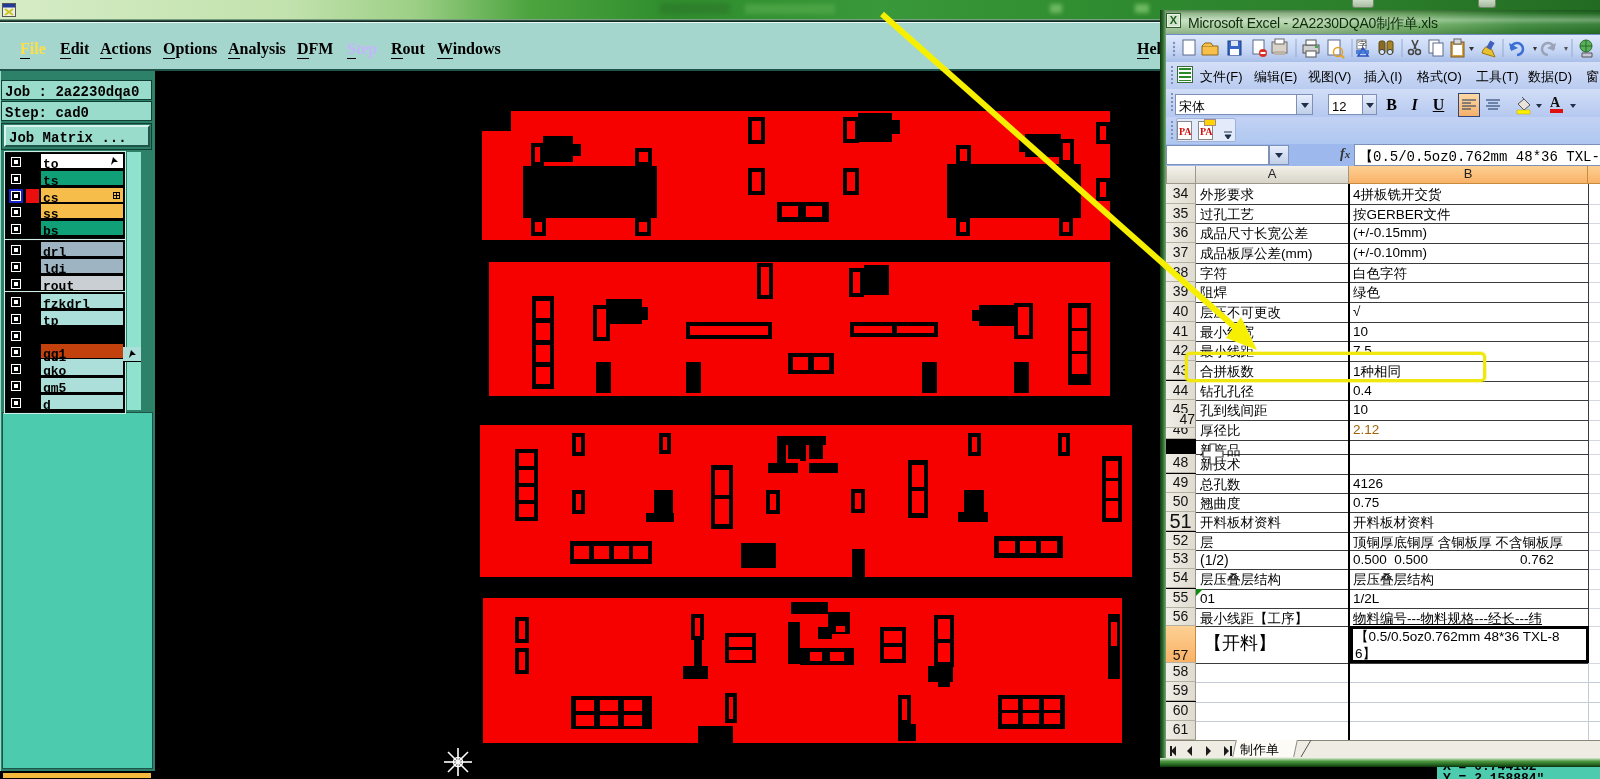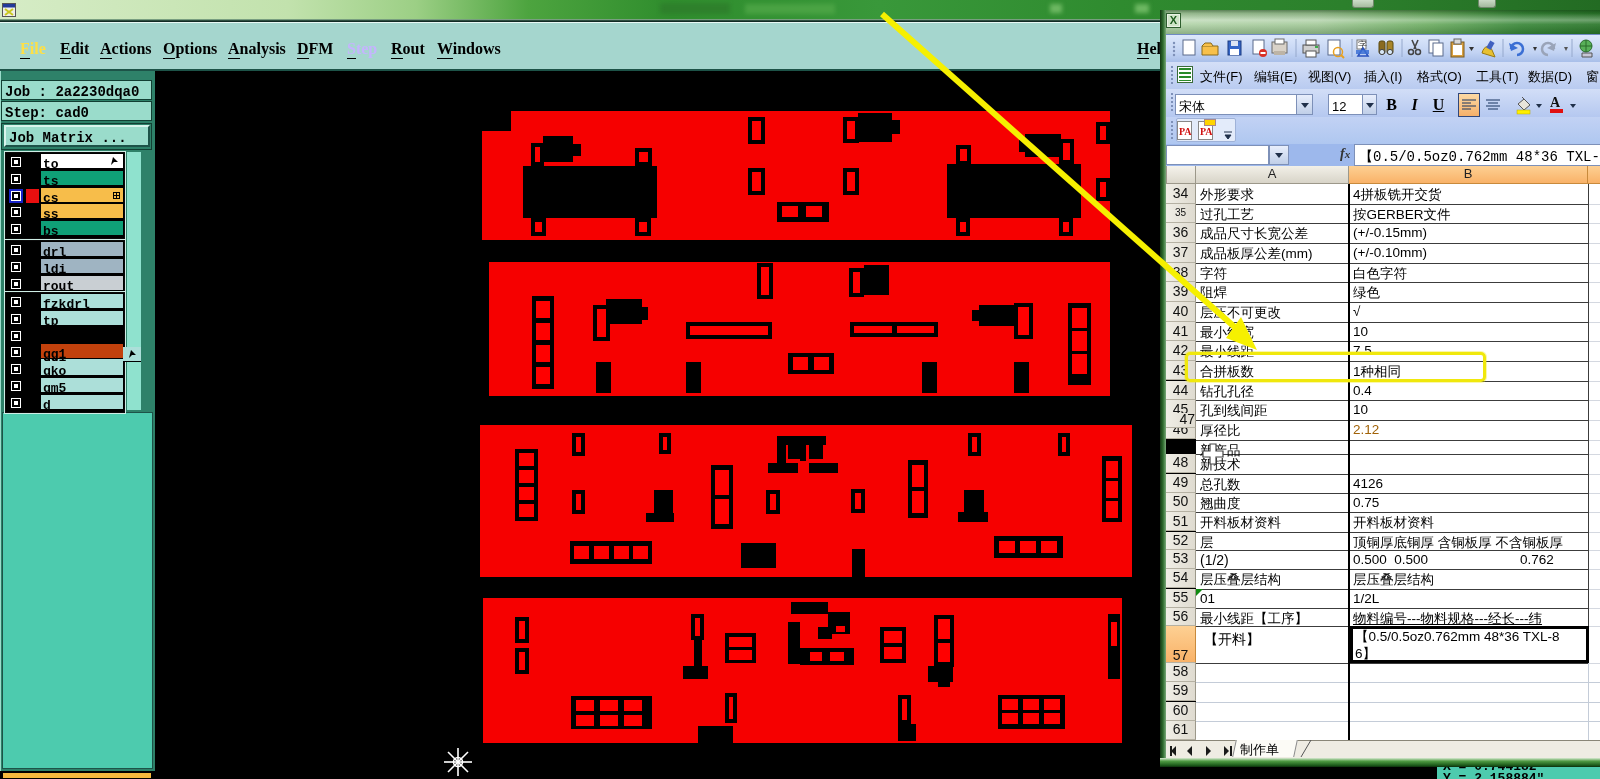--- a/index.html
+++ b/index.html
@@ -367,20 +367,21 @@
 <div class="abs " style="left:1160px;top:10px;width:6px;height:757px;background:linear-gradient(90deg,#143814,#2e6b2e 50%,#79a979)"></div>
 
 <div class="abs " style="left:1166px;top:10px;width:434px;height:24px;background:linear-gradient(90deg,#b3d4aa 0%,#a3c999 35%,#6fae64 60%,#3a883a 82%,#2a762a 100%);">
       <div class="abs" style="left:0;top:0;width:434px;height:24px;background:linear-gradient(180deg,rgba(10,50,10,.5) 0%,rgba(10,50,10,.18) 14%,rgba(255,255,255,.32) 42%,rgba(255,255,255,.08) 60%,rgba(10,50,10,.22) 100%)"></div>
     </div>
 
 <div class="abs " style="left:1166px;top:13px;width:15px;height:15px;background:#e9f2e4;border:1px solid #2e5d2e;">
       <div class="abs" style="left:1px;top:1px;width:11px;height:11px;background:#cfe4c8;color:#1e5c1e;font:bold 11px/11px 'Liberation Sans';text-align:center">X</div>
     </div>
 
+<div class="abs " style="left:1188px;top:15px;width:400px;height:17px;font-size:14px;letter-spacing:-.2px;color:#0d2b0d;white-space:nowrap;overflow:hidden;">Microsoft Excel - 2A2230DQA0制作单.xls</div>
 
 <div class="abs " style="left:1166px;top:34px;width:434px;height:28px;background:linear-gradient(180deg,#dde8fb,#c2d3f3 65%,#a9bfe9);border-top:1px solid #6f8ac4;">
       <svg width="434" height="28" style="position:absolute;left:0;top:0">
 <g>
 <rect x="7" y="6" width="3" height="16" fill="none"></rect>
 <circle cx="8" cy="8" r="1.2" fill="#7d90b8"></circle>
           <circle cx="8" cy="12" r="1.2" fill="#7d90b8"></circle>
           <circle cx="8" cy="16" r="1.2" fill="#7d90b8"></circle>
           <circle cx="8" cy="20" r="1.2" fill="#7d90b8"></circle>
 <rect x="17" y="5" width="12" height="15" fill="#fff" stroke="#5a6b8c"></rect>
@@ -553,37 +554,37 @@
 
 <div class="abs " style="left:1166px;top:166px;width:30px;height:18px;background:linear-gradient(#f5f3ec,#dcd8cc);border:1px solid #9c988a;border-top:none;"></div>
 
 <div class="abs " style="left:1196px;top:166px;width:153px;height:18px;background:linear-gradient(#f2f0e8,#d8d4c8);border-bottom:1px solid #9c988a;border-right:1px solid #9c988a;text-align:center;font-size:13px;color:#222;">A</div>
 
 <div class="abs " style="left:1349px;top:166px;width:239px;height:18px;background:linear-gradient(#fdd093,#f9b268);border-bottom:1px solid #c88a3c;border-right:1px solid #c88a3c;text-align:center;font-size:13px;color:#222;">B</div>
 
 <div class="abs " style="left:1588px;top:166px;width:12px;height:18px;background:linear-gradient(#fdd093,#f9b268);border-bottom:1px solid #c88a3c;"></div>
 
 <div class="abs" style="left:1166px;top:184.0px;width:30px;height:19.7px;background:linear-gradient(90deg,#f0eee6,#dfdbd0);border-bottom:1px solid #b5b1a3;border-right:1px solid #9c988a;text-align:center;font-size:14px;color:#111;line-height:18px;">34</div>
-<div class="abs" style="left:1166px;top:203.7px;width:30px;height:19.6px;background:linear-gradient(90deg,#f0eee6,#dfdbd0);border-bottom:1px solid #b5b1a3;border-right:1px solid #9c988a;text-align:center;font-size:10px;color:#111;line-height:18px;">35</div>
+<div class="abs" style="left:1166px;top:203.7px;width:30px;height:19.6px;background:linear-gradient(90deg,#f0eee6,#dfdbd0);border-bottom:1px solid #b5b1a3;border-right:1px solid #9c988a;text-align:center;font-size:14px;color:#111;line-height:18px;">35</div>
 <div class="abs" style="left:1166px;top:223.3px;width:30px;height:19.7px;background:linear-gradient(90deg,#f0eee6,#dfdbd0);border-bottom:1px solid #b5b1a3;border-right:1px solid #9c988a;text-align:center;font-size:14px;color:#111;line-height:18px;">36</div>
 <div class="abs" style="left:1166px;top:243.0px;width:30px;height:19.6px;background:linear-gradient(90deg,#f0eee6,#dfdbd0);border-bottom:1px solid #b5b1a3;border-right:1px solid #9c988a;text-align:center;font-size:14px;color:#111;line-height:18px;">37</div>
 <div class="abs" style="left:1166px;top:262.6px;width:30px;height:19.7px;background:linear-gradient(90deg,#f0eee6,#dfdbd0);border-bottom:1px solid #b5b1a3;border-right:1px solid #9c988a;text-align:center;font-size:14px;color:#111;line-height:18px;">38</div>
 <div class="abs" style="left:1166px;top:282.3px;width:30px;height:19.6px;background:linear-gradient(90deg,#f0eee6,#dfdbd0);border-bottom:1px solid #b5b1a3;border-right:1px solid #9c988a;text-align:center;font-size:14px;color:#111;line-height:18px;">39</div>
 <div class="abs" style="left:1166px;top:301.9px;width:30px;height:19.7px;background:linear-gradient(90deg,#f0eee6,#dfdbd0);border-bottom:1px solid #b5b1a3;border-right:1px solid #9c988a;text-align:center;font-size:14px;color:#111;line-height:18px;">40</div>
 <div class="abs" style="left:1166px;top:321.6px;width:30px;height:19.6px;background:linear-gradient(90deg,#f0eee6,#dfdbd0);border-bottom:1px solid #b5b1a3;border-right:1px solid #9c988a;text-align:center;font-size:14px;color:#111;line-height:18px;">41</div>
 <div class="abs" style="left:1166px;top:341.2px;width:30px;height:19.7px;background:linear-gradient(90deg,#f0eee6,#dfdbd0);border-bottom:1px solid #b5b1a3;border-right:1px solid #9c988a;text-align:center;font-size:14px;color:#111;line-height:18px;">42</div>
 <div class="abs" style="left:1166px;top:360.9px;width:30px;height:19.6px;background:linear-gradient(90deg,#f0eee6,#dfdbd0);border-bottom:1px solid #b5b1a3;border-right:1px solid #9c988a;text-align:center;font-size:14px;color:#111;line-height:18px;">43</div>
 <div class="abs" style="left:1166px;top:380.5px;width:30px;height:19.7px;background:linear-gradient(90deg,#f0eee6,#dfdbd0);border-bottom:1px solid #b5b1a3;border-right:1px solid #9c988a;text-align:center;font-size:14px;color:#111;line-height:18px;">44</div>
 <div class="abs" style="left:1166px;top:400.2px;width:30px;height:19.6px;background:linear-gradient(90deg,#f0eee6,#dfdbd0);border-bottom:1px solid #b5b1a3;border-right:1px solid #9c988a;text-align:center;font-size:14px;color:#111;line-height:18px;">45</div>
 <div class="abs" style="left:1166px;top:419.8px;width:30px;height:19.7px;background:linear-gradient(90deg,#f0eee6,#dfdbd0);border-bottom:1px solid #b5b1a3;border-right:1px solid #9c988a;text-align:center;font-size:14px;color:#111;line-height:18px;">46</div>
 <div class="abs" style="left:1166px;top:413px;width:30px;height:14.9px;background:linear-gradient(90deg,#f0eee6,#dfdbd0);border-bottom:1px solid #b5b1a3;border-right:1px solid #9c988a;text-align:right;font-size:14px;color:#111;line-height:13px;">47</div>
 <div class="abs" style="left:1166px;top:454.4px;width:30px;height:19.1px;background:linear-gradient(90deg,#f0eee6,#dfdbd0);border-bottom:1px solid #b5b1a3;border-right:1px solid #9c988a;text-align:center;font-size:14px;color:#111;line-height:17px;">48</div>
 <div class="abs" style="left:1166px;top:473.5px;width:30px;height:19.1px;background:linear-gradient(90deg,#f0eee6,#dfdbd0);border-bottom:1px solid #b5b1a3;border-right:1px solid #9c988a;text-align:center;font-size:14px;color:#111;line-height:17px;">49</div>
 <div class="abs" style="left:1166px;top:492.6px;width:30px;height:19.1px;background:linear-gradient(90deg,#f0eee6,#dfdbd0);border-bottom:1px solid #b5b1a3;border-right:1px solid #9c988a;text-align:center;font-size:14px;color:#111;line-height:17px;">50</div>
-<div class="abs" style="left:1166px;top:511.7px;width:30px;height:19.8px;background:linear-gradient(90deg,#f0eee6,#dfdbd0);border-bottom:1px solid #b5b1a3;border-right:1px solid #9c988a;text-align:center;font-size:14px;color:#111;line-height:18px;">51</div>
+<div class="abs" style="left:1166px;top:511.7px;width:30px;height:19.8px;background:linear-gradient(90deg,#f0eee6,#dfdbd0);border-bottom:1px solid #b5b1a3;border-right:1px solid #9c988a;text-align:center;font-size:20px;color:#111;line-height:18px;">51</div>
 <div class="abs" style="left:1166px;top:531.5px;width:30px;height:18.6px;background:linear-gradient(90deg,#f0eee6,#dfdbd0);border-bottom:1px solid #b5b1a3;border-right:1px solid #9c988a;text-align:center;font-size:14px;color:#111;line-height:17px;">52</div>
 <div class="abs" style="left:1166px;top:550.1px;width:30px;height:19.2px;background:linear-gradient(90deg,#f0eee6,#dfdbd0);border-bottom:1px solid #b5b1a3;border-right:1px solid #9c988a;text-align:center;font-size:14px;color:#111;line-height:17px;">53</div>
 <div class="abs" style="left:1166px;top:569.3px;width:30px;height:19.2px;background:linear-gradient(90deg,#f0eee6,#dfdbd0);border-bottom:1px solid #b5b1a3;border-right:1px solid #9c988a;text-align:center;font-size:14px;color:#111;line-height:17px;">54</div>
 <div class="abs" style="left:1166px;top:588.5px;width:30px;height:19.2px;background:linear-gradient(90deg,#f0eee6,#dfdbd0);border-bottom:1px solid #b5b1a3;border-right:1px solid #9c988a;text-align:center;font-size:14px;color:#111;line-height:17px;">55</div>
 <div class="abs" style="left:1166px;top:607.7px;width:30px;height:18.3px;background:linear-gradient(90deg,#f0eee6,#dfdbd0);border-bottom:1px solid #b5b1a3;border-right:1px solid #9c988a;text-align:center;font-size:14px;color:#111;line-height:16px;">56</div>
 <div class="abs" style="left:1166px;top:626.0px;width:30px;height:37.0px;background:linear-gradient(#fdd093,#f9b268);border-bottom:1px solid #b5b1a3;border-right:1px solid #c88a3c;text-align:center;font-size:14px;color:#111;line-height:58px;">57</div>
 <div class="abs" style="left:1166px;top:663.0px;width:30px;height:19.3px;background:linear-gradient(90deg,#f0eee6,#dfdbd0);border-bottom:1px solid #b5b1a3;border-right:1px solid #9c988a;text-align:center;font-size:14px;color:#111;line-height:17px;">58</div>
 <div class="abs" style="left:1166px;top:682.3px;width:30px;height:19.2px;background:linear-gradient(90deg,#f0eee6,#dfdbd0);border-bottom:1px solid #b5b1a3;border-right:1px solid #9c988a;text-align:center;font-size:14px;color:#111;line-height:17px;">59</div>
 <div class="abs" style="left:1166px;top:701.5px;width:30px;height:19.2px;background:linear-gradient(90deg,#f0eee6,#dfdbd0);border-bottom:1px solid #b5b1a3;border-right:1px solid #9c988a;text-align:center;font-size:14px;color:#111;line-height:17px;">60</div>
 <div class="abs" style="left:1166px;top:720.7px;width:30px;height:19.3px;background:linear-gradient(90deg,#f0eee6,#dfdbd0);border-bottom:1px solid #b5b1a3;border-right:1px solid #9c988a;text-align:center;font-size:14px;color:#111;line-height:17px;">61</div>
@@ -693,21 +694,21 @@
 <div class="abs" style="left:1353px;top:533.5px;width:247px;height:16px;font-size:13.5px;color:#000;white-space:nowrap;overflow:hidden;">顶铜厚底铜厚 含铜板厚 不含铜板厚</div>
 <div class="abs" style="left:1353px;top:571.3px;width:247px;height:16px;font-size:13.5px;color:#000;white-space:nowrap;overflow:hidden;">层压叠层结构</div>
 <div class="abs" style="left:1353px;top:590.5px;width:247px;height:16px;font-size:13.5px;color:#000;white-space:nowrap;overflow:hidden;">1/2L</div>
 
 <div class="abs " style="left:1353px;top:552.1px;width:247px;height:16px;font-size:13.5px;color:#000;white-space:pre;">0.500  0.500</div>
 
 <div class="abs " style="left:1520px;top:552.1px;width:60px;height:16px;font-size:13.5px;color:#000;">0.762</div>
 
 <div class="abs " style="left:1353px;top:609.7px;width:247px;height:16px;font-size:13.5px;color:#000;white-space:nowrap;overflow:hidden;text-decoration:underline;">物料编号---物料规格---经长---纬</div>
 
-<div class="abs " style="left:1204px;top:631px;width:140px;height:18px;font-size:14px;color:#000;">【开料】</div>
+<div class="abs " style="left:1204px;top:631px;width:140px;height:18px;font-size:18px;color:#000;">【开料】</div>
 
 <div class="abs " style="left:1350px;top:626px;width:239px;height:37px;border:3px solid #000;background:#fff;"></div>
 
 <div class="abs " style="left:1355px;top:628px;width:230px;height:16px;font-size:13.5px;color:#000;white-space:nowrap;overflow:hidden;">【0.5/0.5oz0.762mm 48*36 TXL-8</div>
 
 <div class="abs " style="left:1355px;top:645px;width:230px;height:16px;font-size:13.5px;color:#000;">6】</div>
 
 <div class="abs " style="left:1196px;top:589px;width:0;height:0;border-left:7px solid #108a10;border-bottom:7px solid transparent;"></div>
 
 <div class="abs " style="left:1202px;top:443px;width:22px;height:22px;"><svg width="22" height="22">

